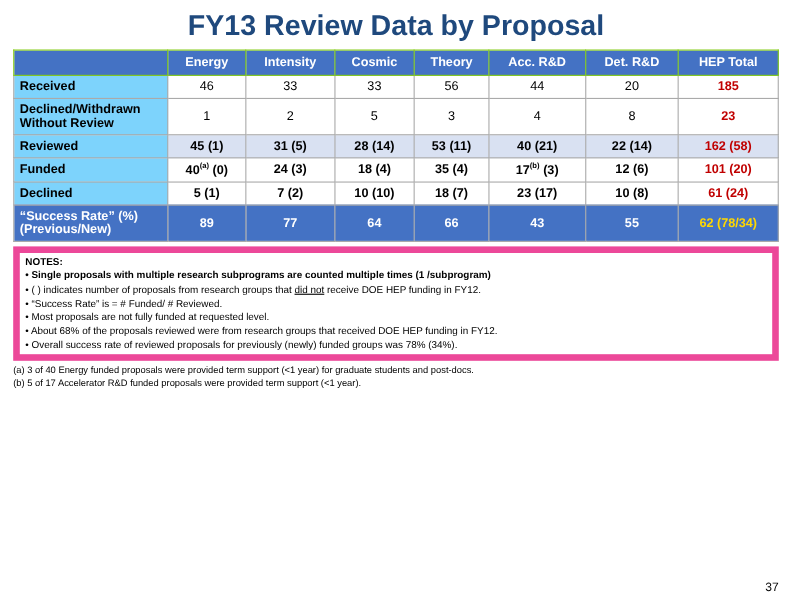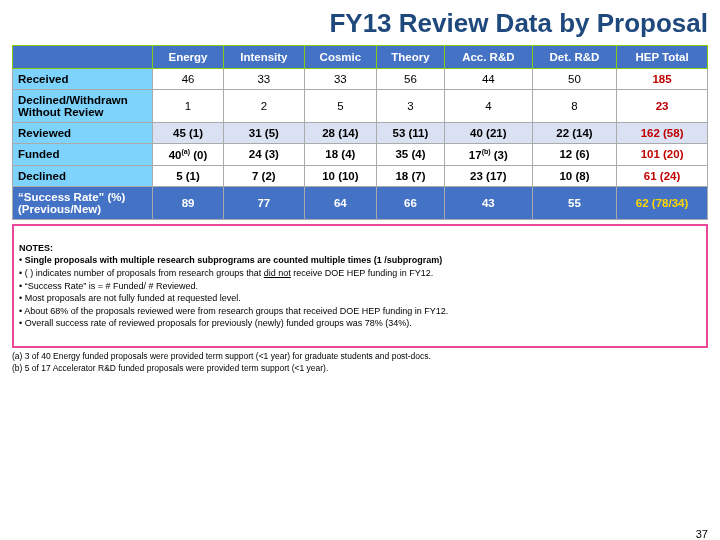--- a/index.html
+++ b/index.html
@@ -16,21 +16,21 @@
       height: 540px;
       padding: 8px 12px 6px 12px;
       display: flex;
       flex-direction: column;
     }
     .title {
       font-size: 26px;
       font-weight: bold;
       color: #1F497D;
       margin-bottom: 6px;
-      text-align: right;
+      text-align: center;
     }
     table {
       border-collapse: collapse;
       width: 100%;
       font-size: 11.5px;
     }
     thead tr th {
       background: #4472C4;
       color: #fff;
       font-weight: bold;
@@ -59,22 +59,22 @@
     .row-success td.row-label { background: #4472C4; color: #fff; }
     .hep-total { color: #C00000; font-weight: bold; }
     .row-reviewed .hep-total { color: #C00000; }
     .row-funded .hep-total { color: #C00000; }
     .row-declined .hep-total { color: #C00000; }
     .row-success .hep-total { color: #FFD700; }
     .notes-section {
       margin-top: 4px;
       font-size: 9px;
       color: #000;
-      border: 2px solid #ec4899;
-      padding: 16px 5px;
+      border: 6px solid #ec4899;
+      padding: 2px 5px;
       line-height: 1.4;
     }
     .notes-title { font-weight: bold; }
     .footnotes {
       margin-top: 3px;
       font-size: 8.5px;
       color: #000;
       line-height: 1.4;
     }
     .page-number {
@@ -107,21 +107,21 @@
       </tr>
     </thead>
     <tbody id="table-body">
     <tr class="row-received">
           <td class="row-label">Received</td>
           <td>46</td>
           <td>33</td>
           <td>33</td>
           <td>56</td>
           <td>44</td>
-          <td>50</td>
+          <td>20</td>
           <td class="hep-total" style="color: rgb(192, 0, 0); font-weight: bold;">185</td>
         </tr>
         <tr class="row-declined-withdrawn">
           <td class="row-label">Declined/Withdrawn Without Review</td>
           <td>1</td>
           <td>2</td>
           <td>5</td>
           <td>3</td>
           <td>4</td>
           <td>8</td>

